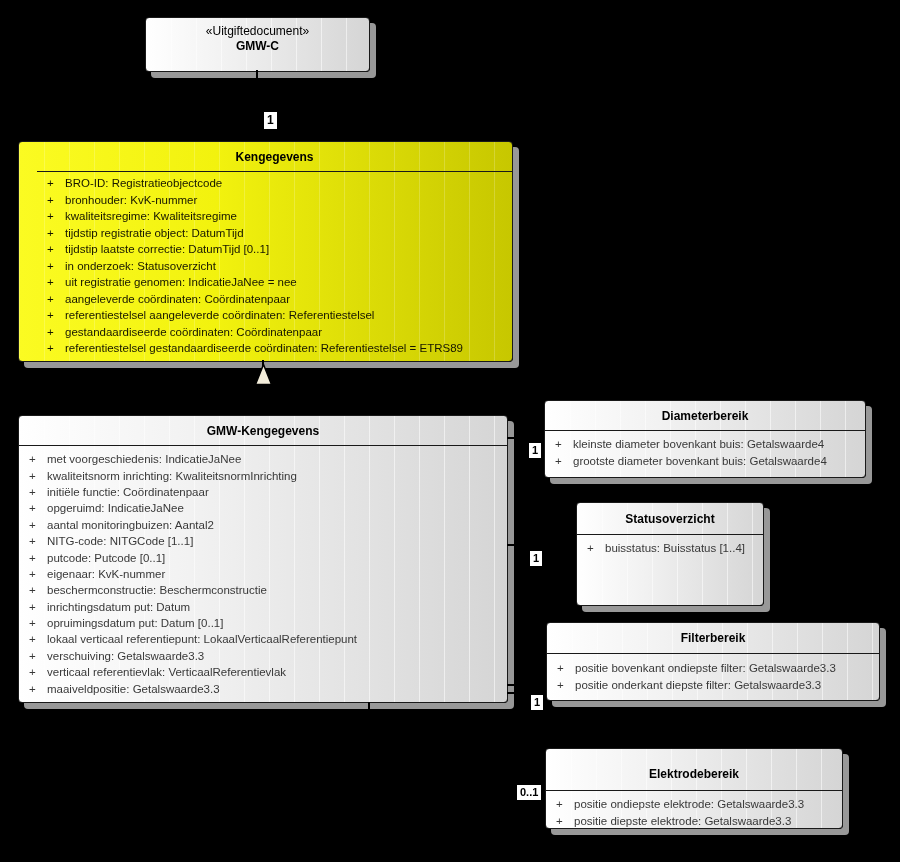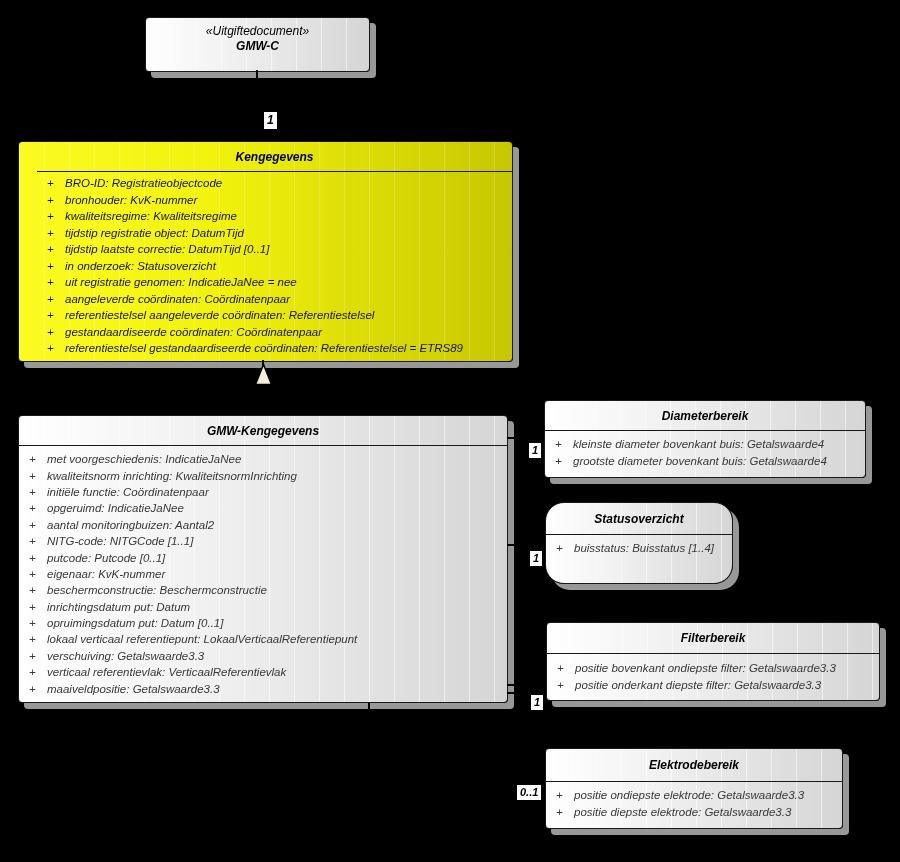--- a/index.html
+++ b/index.html
@@ -3,21 +3,20 @@
 <meta charset="utf-8">
 <style>
   html, body { margin: 0; padding: 0; background: #000; }
   #canvas {
     position: relative;
     width: 900px;
     height: 862px;
     background: #000;
     overflow: hidden;
     font-family: "Liberation Sans", sans-serif;
-    font-style: italic;
   }
   .uml-box {
     position: absolute;
     border: 1.5px solid #191919;
     border-radius: 4px;
     box-shadow: 6px 6px 0 #989898;
     box-sizing: border-box;
   }
   .gray-grad {
     background-image:
@@ -210,21 +209,21 @@
           <span>kleinste diameter bovenkant buis: Getalswaarde4</span>
         </div>
       <div class="attr-row" style="height:17px;">
           <span class="plus">+</span>
           <span>grootste diameter bovenkant buis: Getalswaarde4</span>
         </div>
     </div>
   </div>
   <div class="mult-badge" style="left:529px; top:443px;">1</div>
 
-  <div class="uml-box gray-grad gray-text" style="left:545px; top:502px; width:188px; height:82px;border-radius:19px;">
+  <div class="uml-box gray-grad gray-text" style="left:576px; top:502px; width:188px; height:104px;">
     <div class="box-title" style="height:32px;">Statusoverzicht</div>
     <div class="attrs" style="padding-top:4px;">
       <div class="attr-row" style="height:17px;">
           <span class="plus">+</span>
           <span>buisstatus: Buisstatus [1..4]</span>
         </div>
     </div>
   </div>
   <div class="mult-badge" style="left:530px; top:551px;">1</div>
 
@@ -237,21 +236,21 @@
         </div>
       <div class="attr-row" style="height:17px;">
           <span class="plus">+</span>
           <span>positie onderkant diepste filter: Getalswaarde3.3</span>
         </div>
     </div>
   </div>
   <div class="mult-badge" style="left:531px; top:695px;">1</div>
 
   <div class="uml-box gray-grad gray-text" style="left:545px; top:748px; width:298px; height:81px;">
-    <div class="box-title" style="height:33px;">Elektrodebereik</div>
+    <div class="box-title" style="height:33px;margin-top:9px;">Elektrodebereik</div>
     <div class="attrs" style="padding-top:4px;">
       <div class="attr-row" style="height:17px;">
           <span class="plus">+</span>
           <span>positie ondiepste elektrode: Getalswaarde3.3</span>
         </div>
       <div class="attr-row" style="height:17px;">
           <span class="plus">+</span>
           <span>positie diepste elektrode: Getalswaarde3.3</span>
         </div>
     </div>

